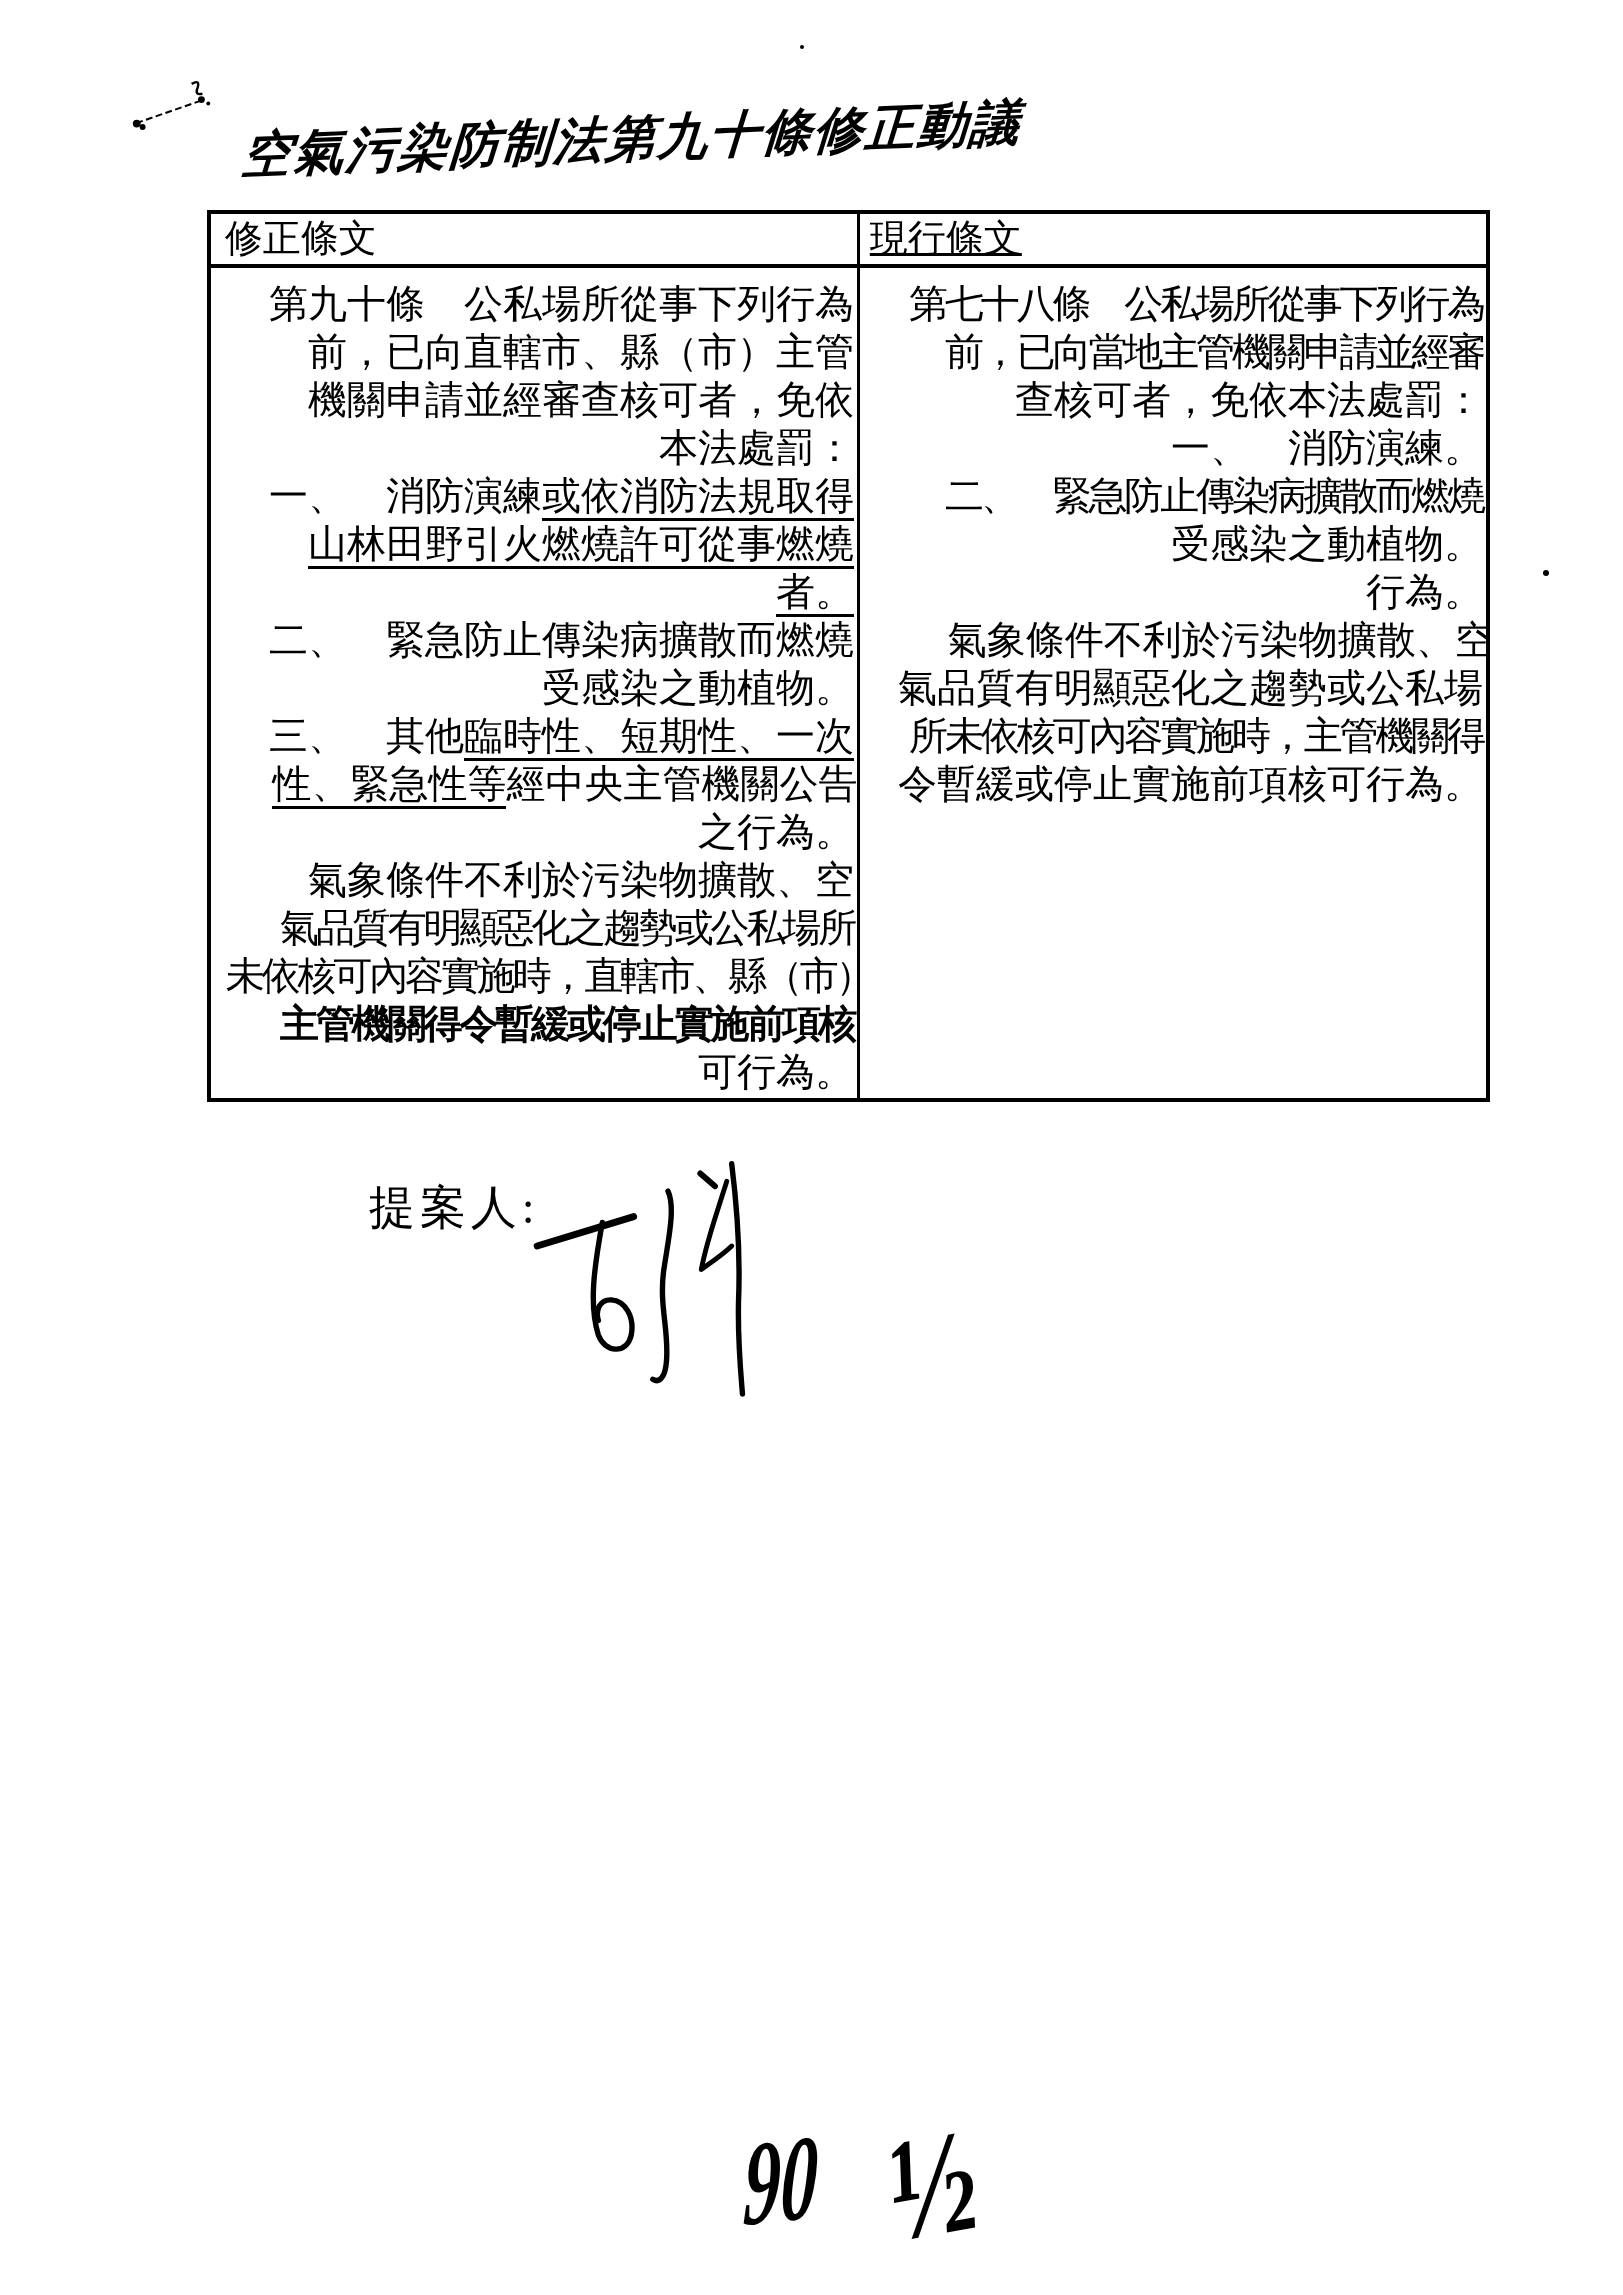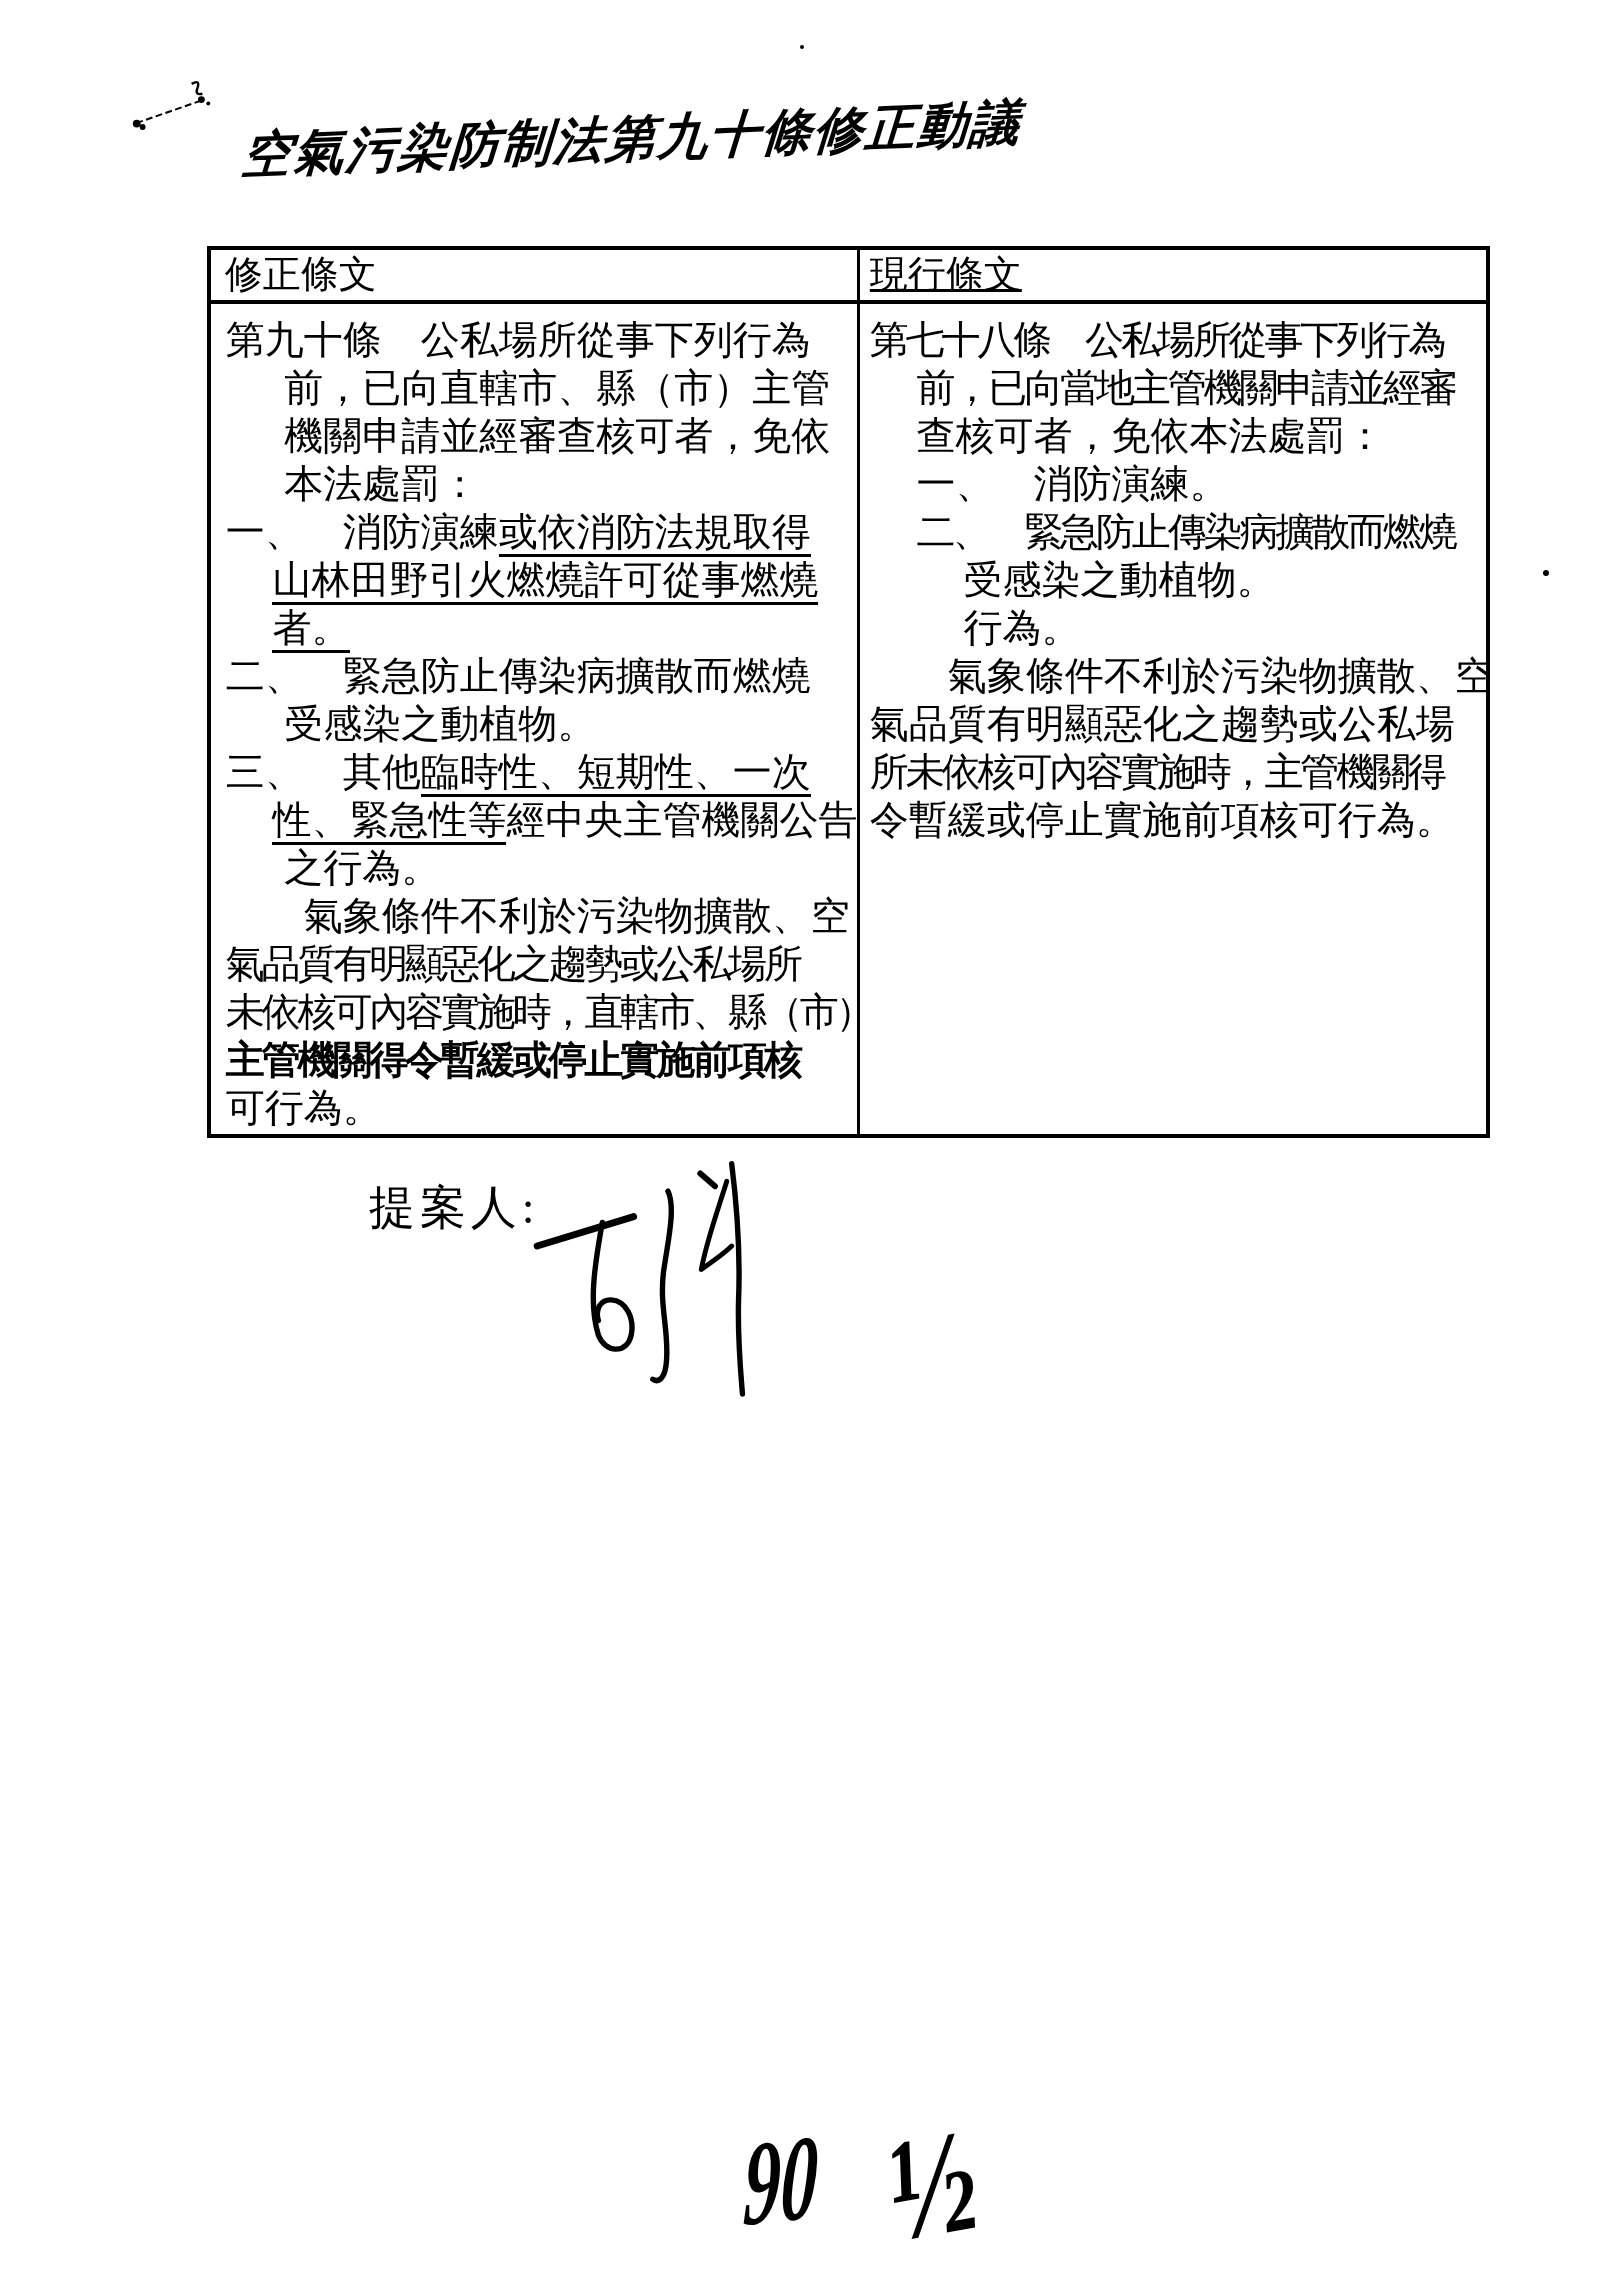--- a/index.html
+++ b/index.html
@@ -6,30 +6,30 @@
   .page{position:relative;width:1624px;height:2295px;background:#ffffff;
         font-family:"Liberation Serif","DejaVu Serif",serif;color:#000;overflow:hidden;}
 
   
   .hand-title{position:absolute;left:244px;top:122px;font-size:50px;font-weight:bold;
               font-style:italic;letter-spacing:2px;white-space:nowrap;
               transform:rotate(-2.4deg) skewX(-6deg);transform-origin:left top;}
 
   
   .law-table{position:absolute;left:207px;top:210px;width:1283px;height:892px;
-             border:4.4px solid #000;box-sizing:border-box;display:flex;flex-direction:column;margin-top:36px;}
+             border:4.4px solid #000;box-sizing:border-box;display:flex;flex-direction:column;}
   .thead{display:flex;border-bottom:4.4px solid #000;height:50px;flex:none;}
   .tbody{display:flex;flex:1;min-height:0;}
   .hcell,.bcell{box-sizing:border-box;}
   .col-l{width:649px;flex:none;border-right:3.9px solid #000;}
   .col-r{flex:1;min-width:0;}
   .hcell{font-size:38px;line-height:49px;white-space:nowrap;overflow:hidden;}
   .hcell.col-l{padding-left:13.7px;}
   .hcell.col-r{padding-left:9.8px;text-decoration:underline;}
-  .bcell{padding:11.8px 2.9px 0 14.7px;overflow:hidden;}
+  .bcell{padding:11.8px 2.9px 0 14.7px;overflow:hidden;text-align:right;}
   .bcell.col-r{padding-left:9.8px;}
   .tline{font-size:39px;line-height:48px;white-space:nowrap;}
   .tline.sq{letter-spacing:-0.08em;}
   .tline .u{border-bottom:3.4px solid #000;padding-bottom:1px;}
 
   
   .proposer{position:absolute;left:369px;top:1177px;font-size:46px;letter-spacing:4.9px;white-space:nowrap;}
   .sig{position:absolute;left:520px;top:1143px;}
 
   

